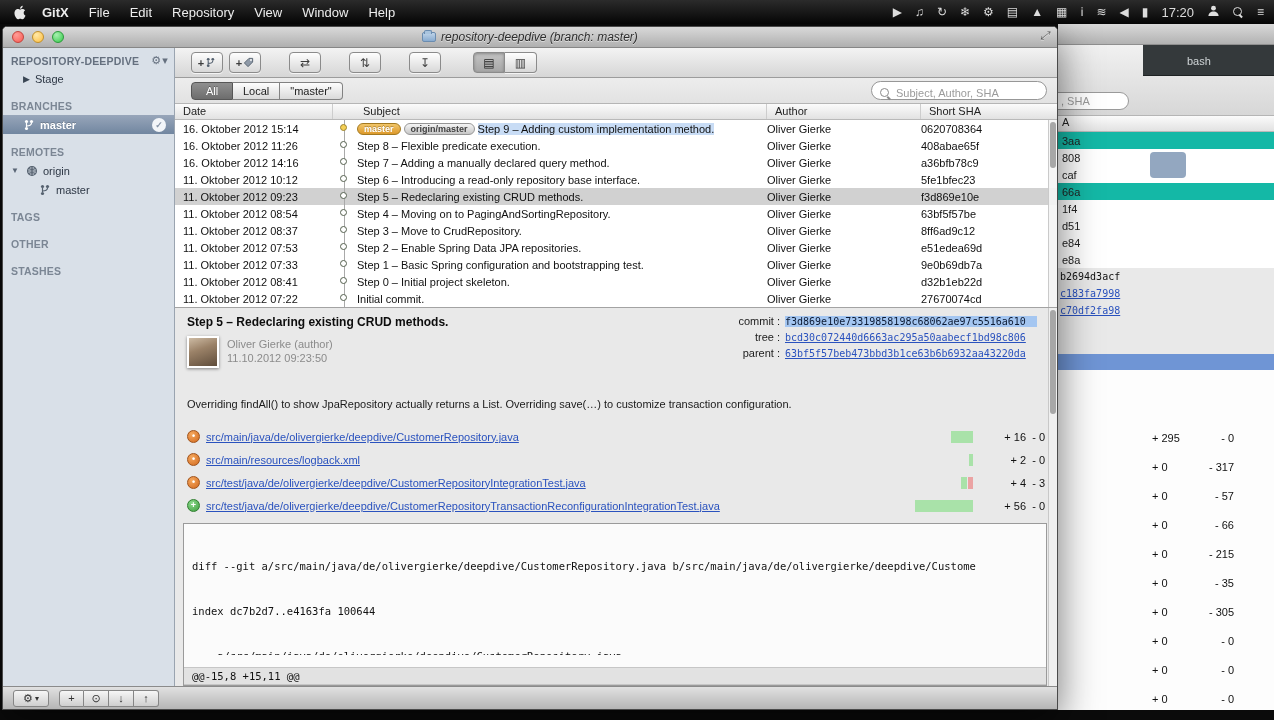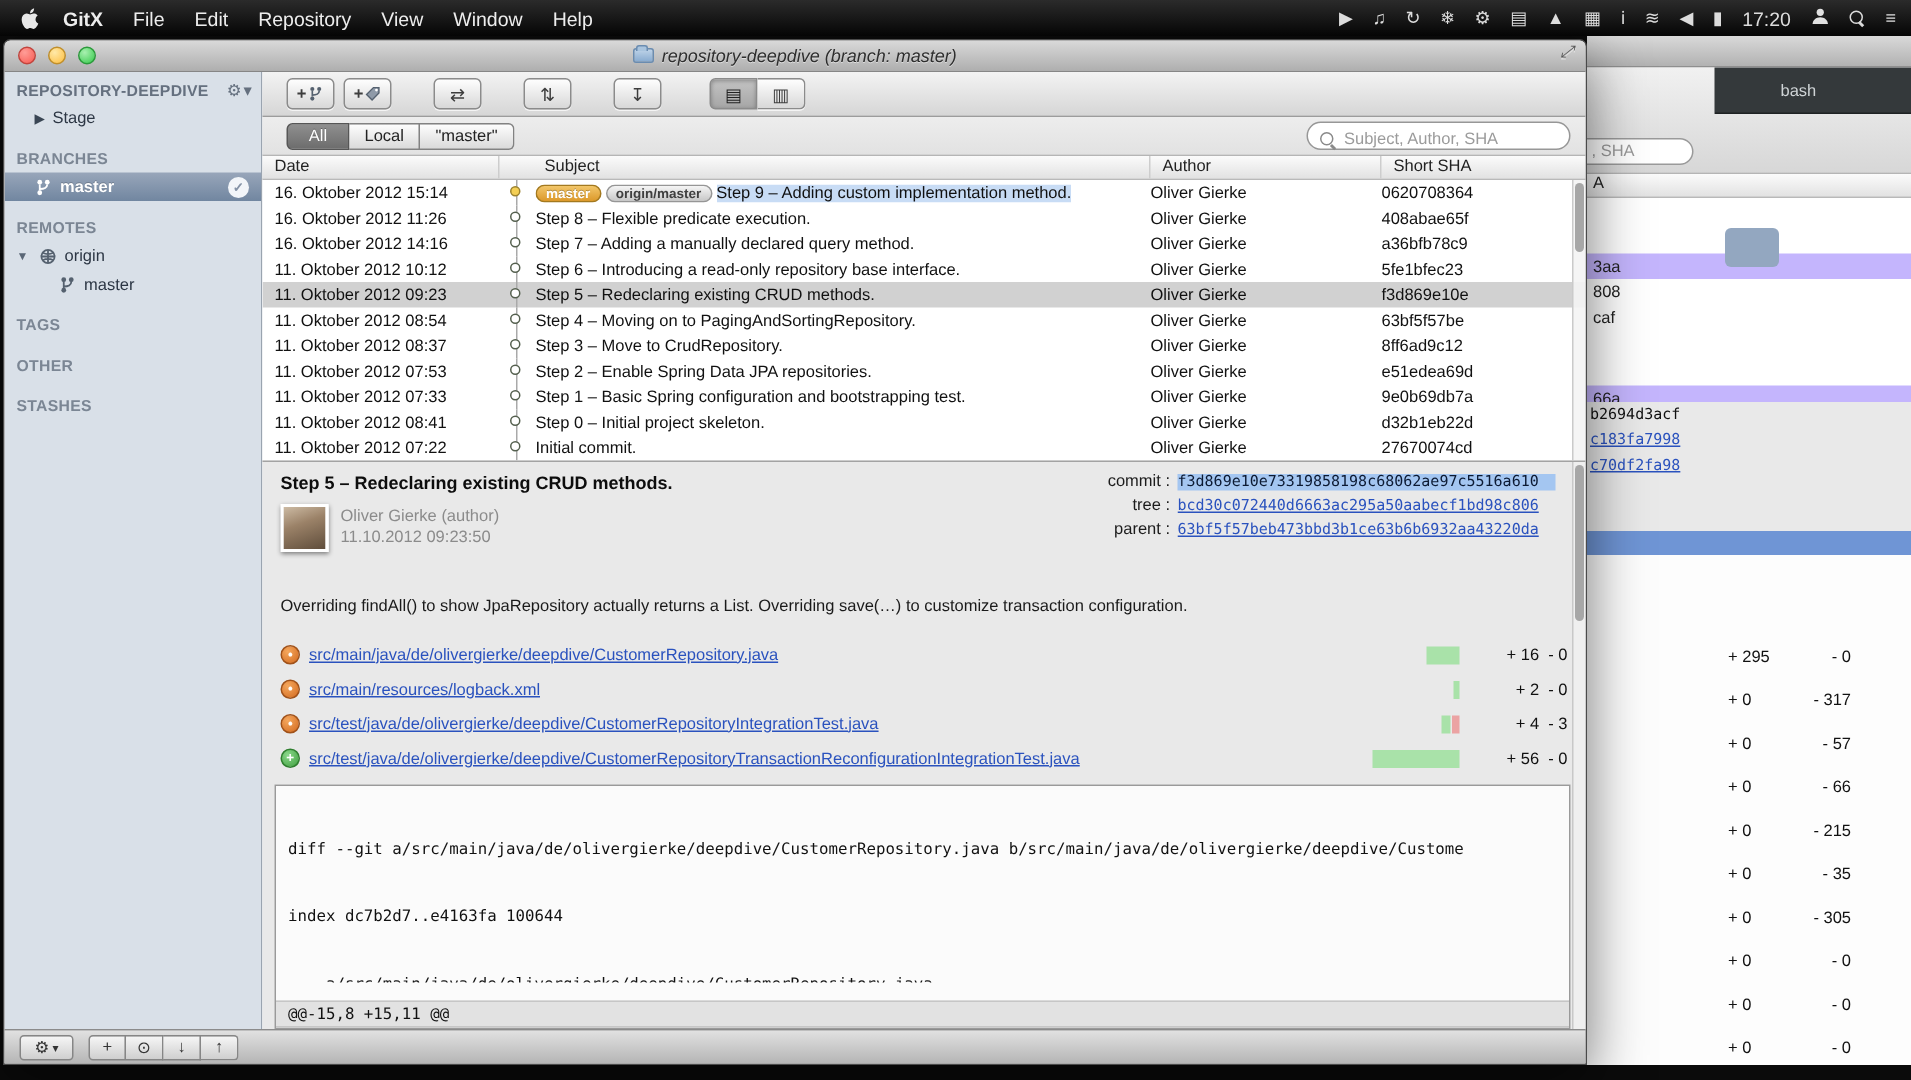--- a/index.html
+++ b/index.html
@@ -23,21 +23,21 @@
 
   
   .bgwin { position:absolute; z-index:1; left:1058px; top:24px; width:216px; height:686px; background:#ececec; overflow:hidden; }
   .bg-chrome { position:absolute; top:0; left:0; right:0; height:21px; background:linear-gradient(#d9d9d9,#b2b2b2); border-bottom:1px solid #8f8f8f; }
   .bg-toolbar { position:absolute; top:21px; left:0; right:0; height:71px; background:linear-gradient(#f1f1f1,#d7d7d7); border-bottom:1px solid #b5b5b5; }
   .bg-search { position:absolute; top:68px; left:-1px; width:72px; height:18px; background:#fff; border:1px solid #9a9a9a; border-radius:0 9px 9px 0; font-size:11px; color:#9a9a9a; display:flex; align-items:center; padding-left:3px; }
   .term { position:absolute; top:21px; left:85px; width:131px; height:31px; background:#34393b; color:#cfd4d6; font-size:11px; display:flex; align-items:center; padding-left:44px; box-shadow:inset 0 -1px 0 #1e2223; }
   .bg-thead { position:absolute; top:92px; left:0; right:0; height:16px; background:linear-gradient(#fbfbfb,#e2e2e2); border-bottom:1px solid #b9b9b9; font-size:11px; color:#222; padding-left:4px; }
   .bg-rows { position:absolute; top:108px; left:0; right:0; background:#fff; }
   .bg-row { height:17px; font-size:11px; color:#222; padding-left:4px; display:flex; align-items:center; }
-  .bg-row.sel { background:#c4b5fd;margin-top:37px; }
+  .bg-row.sel { background:#14b8a6; }
   .bg-frag-btn { position:absolute; top:128px; left:92px; width:36px; height:26px; background:#93a7c0; border-radius:4px; }
   .bg-detail { position:absolute; top:244px; left:0; right:0; height:102px; background:#e9e9e9; font-family:"DejaVu Sans Mono",monospace; font-size:10px; }
   .bg-sha { height:17px; display:flex; align-items:center; padding-left:2px; color:#111; }
   .bg-sha.link { color:#2a52be; text-decoration:underline; }
   .bg-blueband { position:absolute; top:86px; left:0; right:0; height:16px; background:#6f95d5; }
   .bg-stats { position:absolute; top:346px; left:0; right:0; bottom:0; background:#fdfdfd; padding-top:62px; }
   .bg-stat { width:82px; margin:0 0 12px 94px; height:17px; display:flex; justify-content:space-between; font-size:11px; color:#111; }
 
   
   .gitx-window { position:absolute; z-index:10; left:2px; top:26px; width:1056px; height:684px;

